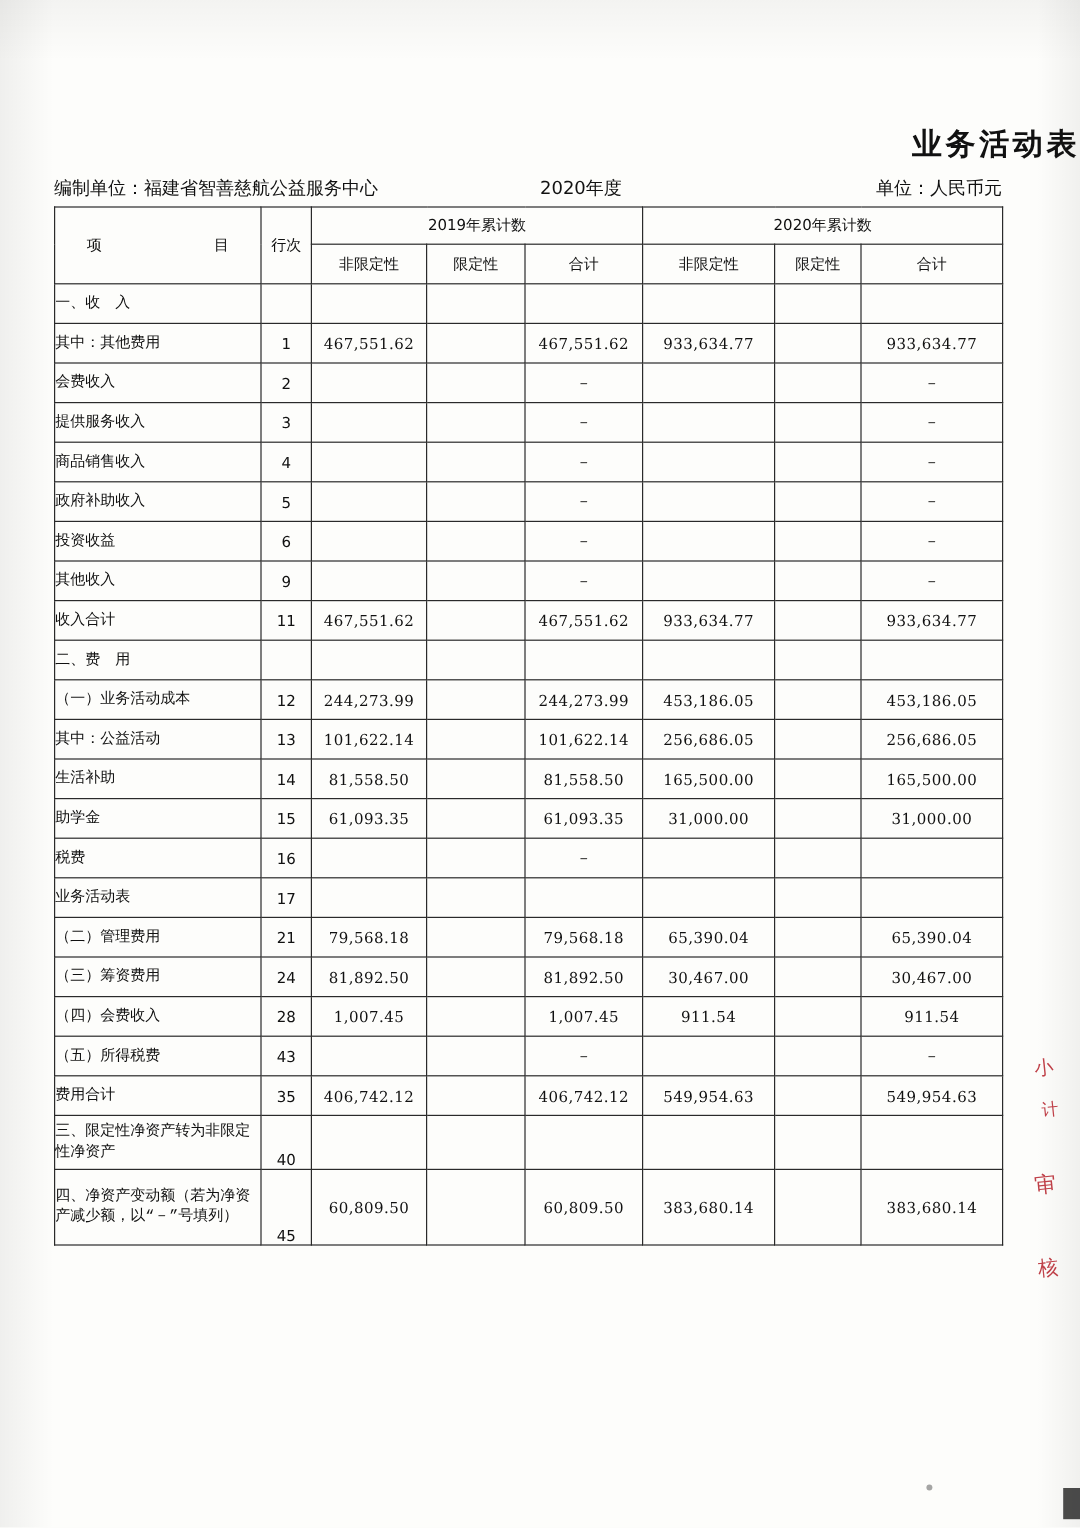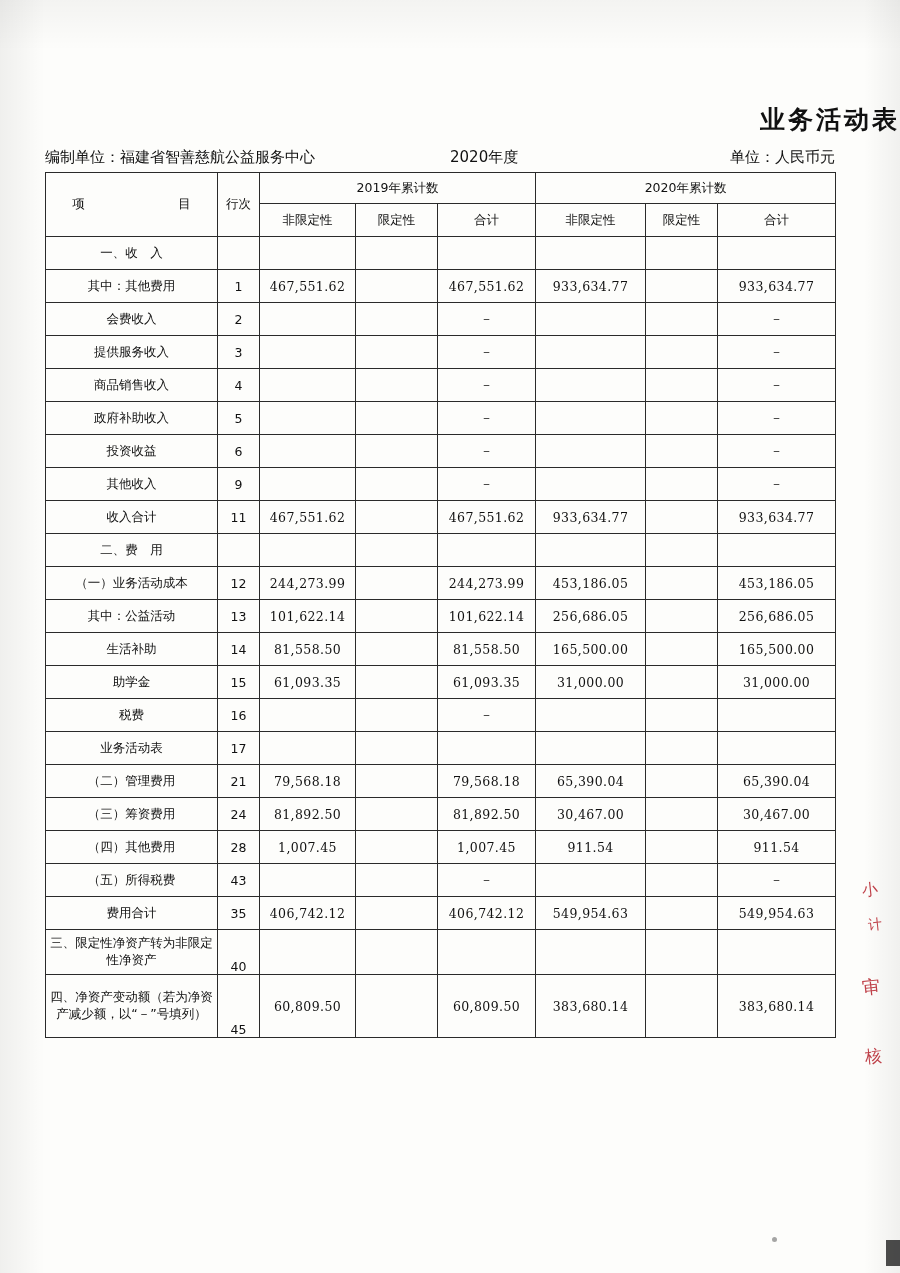--- a/index.html
+++ b/index.html
@@ -79,23 +79,24 @@
     display: inline-block;
     letter-spacing: 14px;
     padding-left: 14px;
   }
   .hdr-line { height: 34px; text-align: center; }
   .hdr-grp { height: 30px; text-align: center; }
   .hdr-sub { height: 32px; text-align: center; }
 
   td.item {
     padding-left: 8px;
-    text-align: center;
+    text-align: left;
     height: 32px;
     line-height: 1.35;
+    font-family: Liberation Mono, monospace;
   }
   td.lineno {
     text-align: center;
     width: 42px;
   }
   td.num {
     text-align: center;
     font-family: "DejaVu Serif", "Liberation Serif", serif;
     letter-spacing: 0.4px;
     white-space: nowrap;
@@ -363,21 +364,21 @@
           <td class="item">（三）筹资费用</td>
           <td class="lineno">24</td>
           <td class="num">81,892.50</td>
           <td class="num"></td>
           <td class="num">81,892.50</td>
           <td class="num">30,467.00</td>
           <td class="num"></td>
           <td class="num">30,467.00</td>
         </tr>
         <tr>
-          <td class="item">（四）其他费用</td>
+          <td class="item">（四）会费收入</td>
           <td class="lineno">28</td>
           <td class="num">1,007.45</td>
           <td class="num"></td>
           <td class="num">1,007.45</td>
           <td class="num">911.54</td>
           <td class="num"></td>
           <td class="num">911.54</td>
         </tr>
         <tr>
           <td class="item">（五）所得税费</td>

